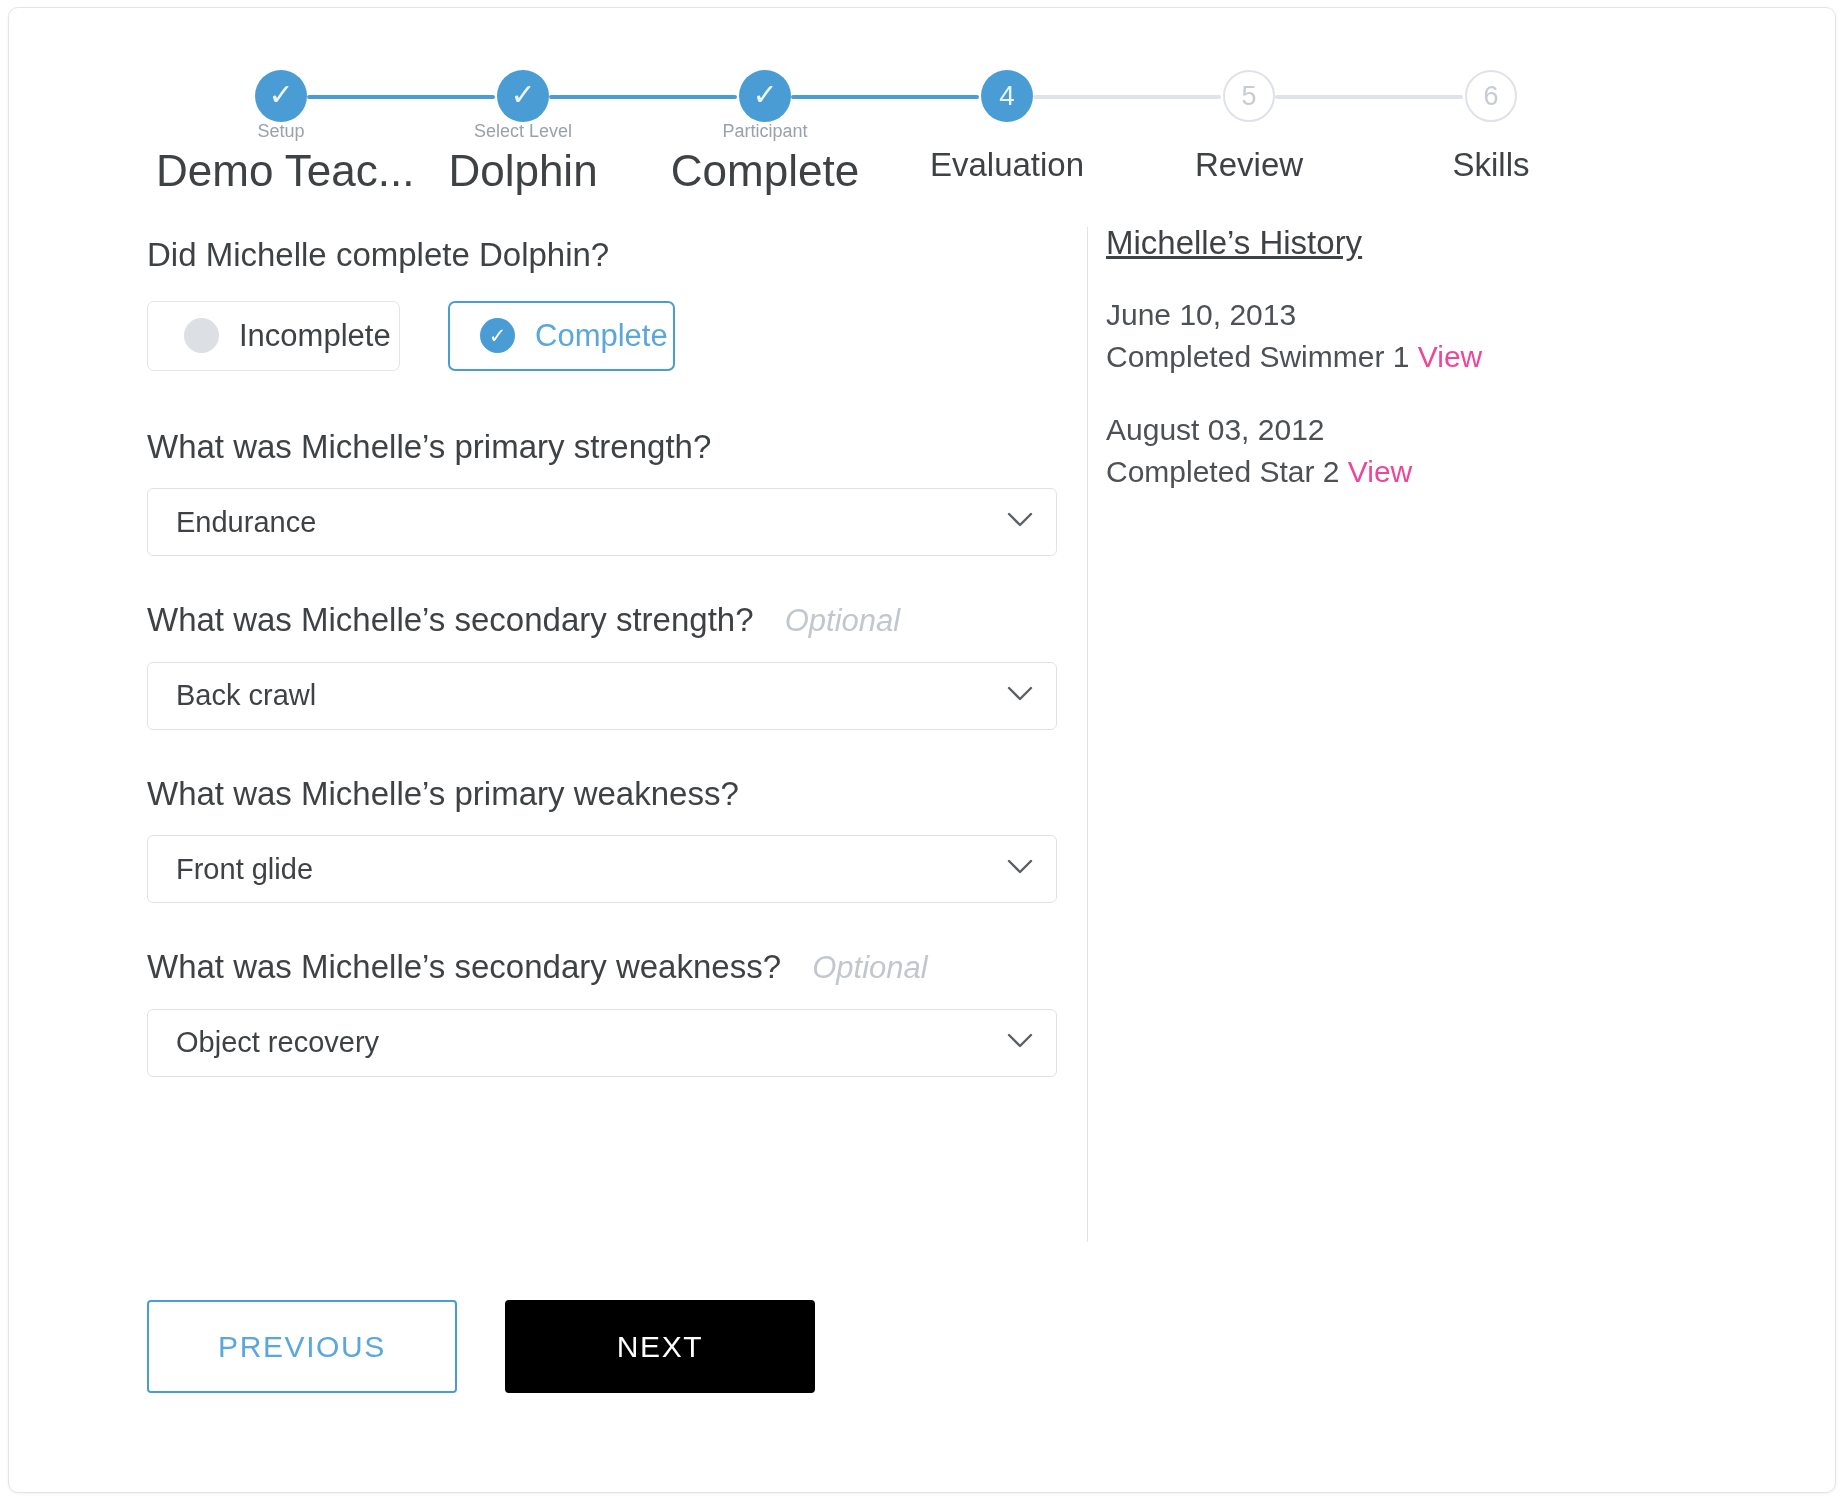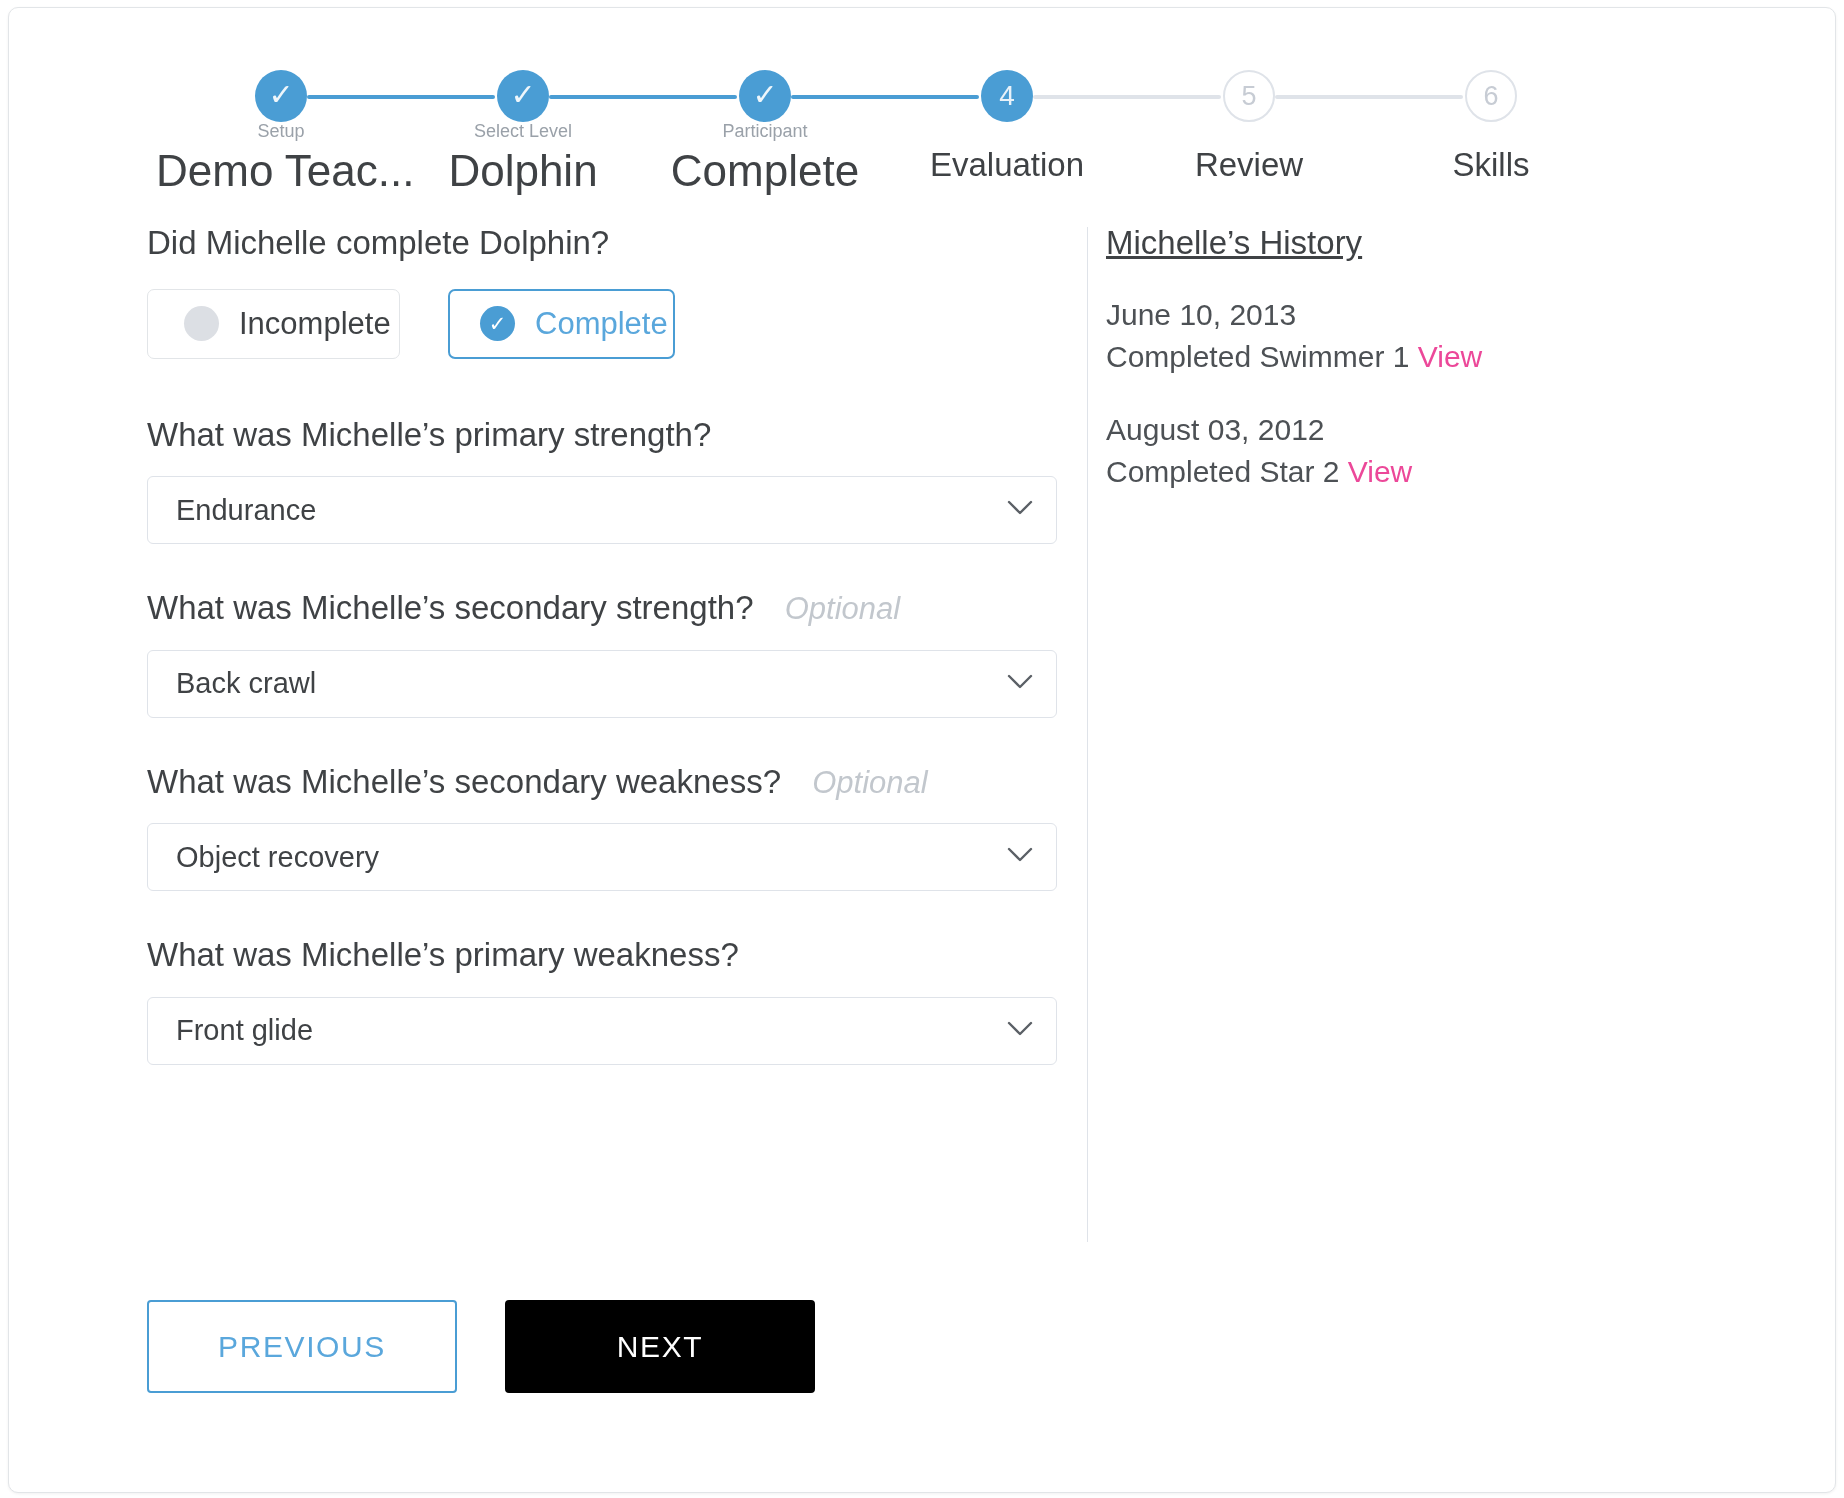--- a/index.html
+++ b/index.html
@@ -116,20 +116,21 @@
     position: absolute;
     left: 1097px; top: 0;
     width: 560px;
   }
 
   .question {
     font-size: 33px;
     color: #3f4245;
     line-height: 1.2;
     white-space: nowrap;
+    margin-top: 12px;
   }
   .optional {
     font-style: italic;
     color: #c2c7cd;
     font-size: 31px;
     margin-left: 22px;
   }
 
   
   .toggle-row {
@@ -369,50 +370,50 @@
           <span class="chev">
             <svg width="26" height="16" viewBox="0 0 26 16">
                 <path d="M2 2 L13 13 L24 2" fill="none" stroke="#5b6066" stroke-width="2.4" stroke-linecap="round" stroke-linejoin="round"></path>
               </svg>
           </span>
         </div>
       </div>
 
       <div class="field">
         <div class="question">
+          <span>What was Michelle’s primary weakness?</span>
+        </div>
+        <div class="select-wrap">
+          <div class="select-box">
+            <span>Front glide</span>
+          </div>
+          <span class="chev">
+            <svg width="26" height="16" viewBox="0 0 26 16">
+                <path d="M2 2 L13 13 L24 2" fill="none" stroke="#5b6066" stroke-width="2.4" stroke-linecap="round" stroke-linejoin="round"></path>
+              </svg>
+          </span>
+        </div>
+      </div>
+
+      <div class="field">
+        <div class="question">
           <span>What was Michelle’s secondary weakness?</span>
           <span class="optional">Optional</span>
         </div>
         <div class="select-wrap">
           <div class="select-box">
             <span>Object recovery</span>
           </div>
           <span class="chev">
             <svg width="26" height="16" viewBox="0 0 26 16">
                 <path d="M2 2 L13 13 L24 2" fill="none" stroke="#5b6066" stroke-width="2.4" stroke-linecap="round" stroke-linejoin="round"></path>
               </svg>
           </span>
         </div>
       </div>
-
-      <div class="field">
-        <div class="question">
-          <span>What was Michelle’s primary weakness?</span>
-        </div>
-        <div class="select-wrap">
-          <div class="select-box">
-            <span>Front glide</span>
-          </div>
-          <span class="chev">
-            <svg width="26" height="16" viewBox="0 0 26 16">
-                <path d="M2 2 L13 13 L24 2" fill="none" stroke="#5b6066" stroke-width="2.4" stroke-linecap="round" stroke-linejoin="round"></path>
-              </svg>
-          </span>
-        </div>
-      </div>
     </div>
 
     <div class="history-col">
       <div class="history-title">Michelle’s History</div>
 
       <div class="history-entry">
         <div class="history-date">June 10, 2013</div>
         <div class="history-desc">
           <span>Completed Swimmer 1</span>
           <span class="view-link">View</span>

